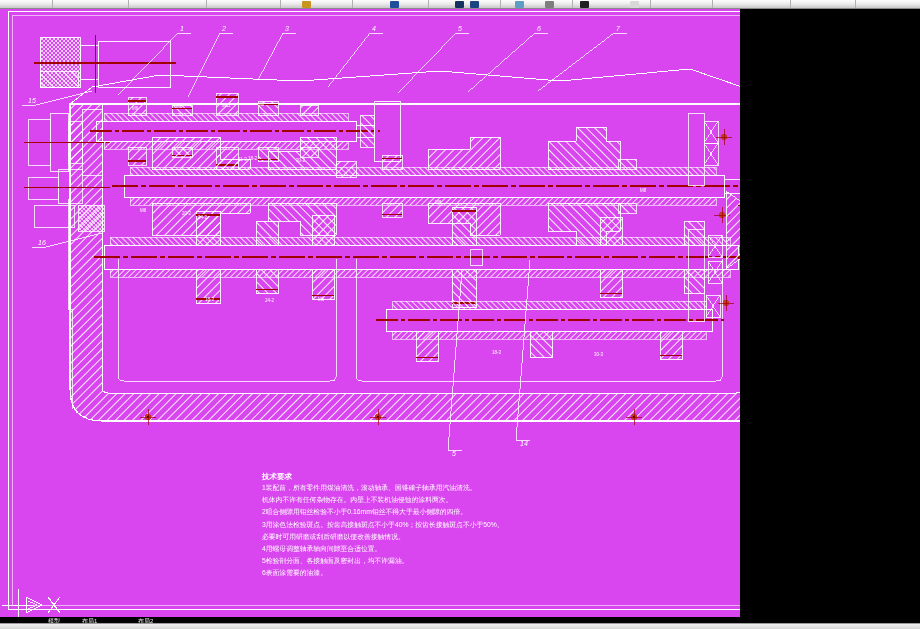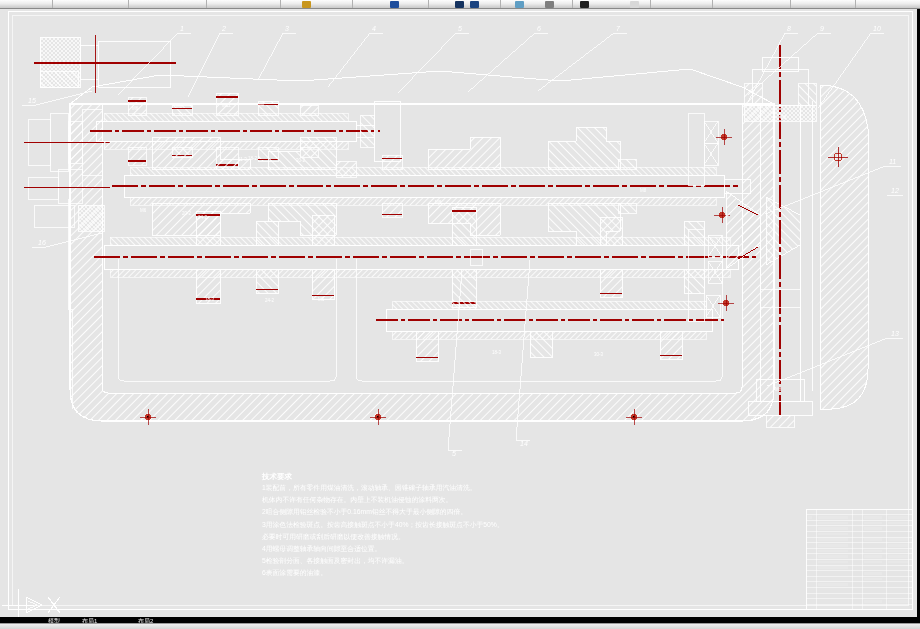--- a/index.html
+++ b/index.html
@@ -9,22 +9,22 @@
   
   #toolbar-strip{
     position:absolute; left:0; top:0; width:920px; height:9px;
     background:linear-gradient(#fdfdfd 0%, #ececec 48%, #dcdcdc 70%, #c9c9c9 100%);
     border-bottom:1px solid #8a8a8a; overflow:hidden;
   }
   .tb-sep{ position:absolute; top:0; width:1px; height:8px; background:#b0b0b0; }
   .tb-ico{ position:absolute; top:1px; width:9px; height:7px; border-radius:1px; }
 
   
-  #canvas{ position:absolute; left:0; top:9px; width:920px; height:608px;
-    background:#e5e5e5; overflow:hidden; }
+  #canvas{ position:absolute; left:0; top:9px; width:740px; height:608px;
+    background:#d946ef; overflow:hidden; }
   #canvas svg{ display:block; }
 
   
   #tabbar{
     position:absolute; left:0; bottom:0; width:920px; height:12px;
     background:#000; overflow:hidden;
   }
   #tabbar .strip{
     position:absolute; left:0; bottom:0; width:920px; height:6px;
     background:linear-gradient(#efefef,#d6d6d6);

